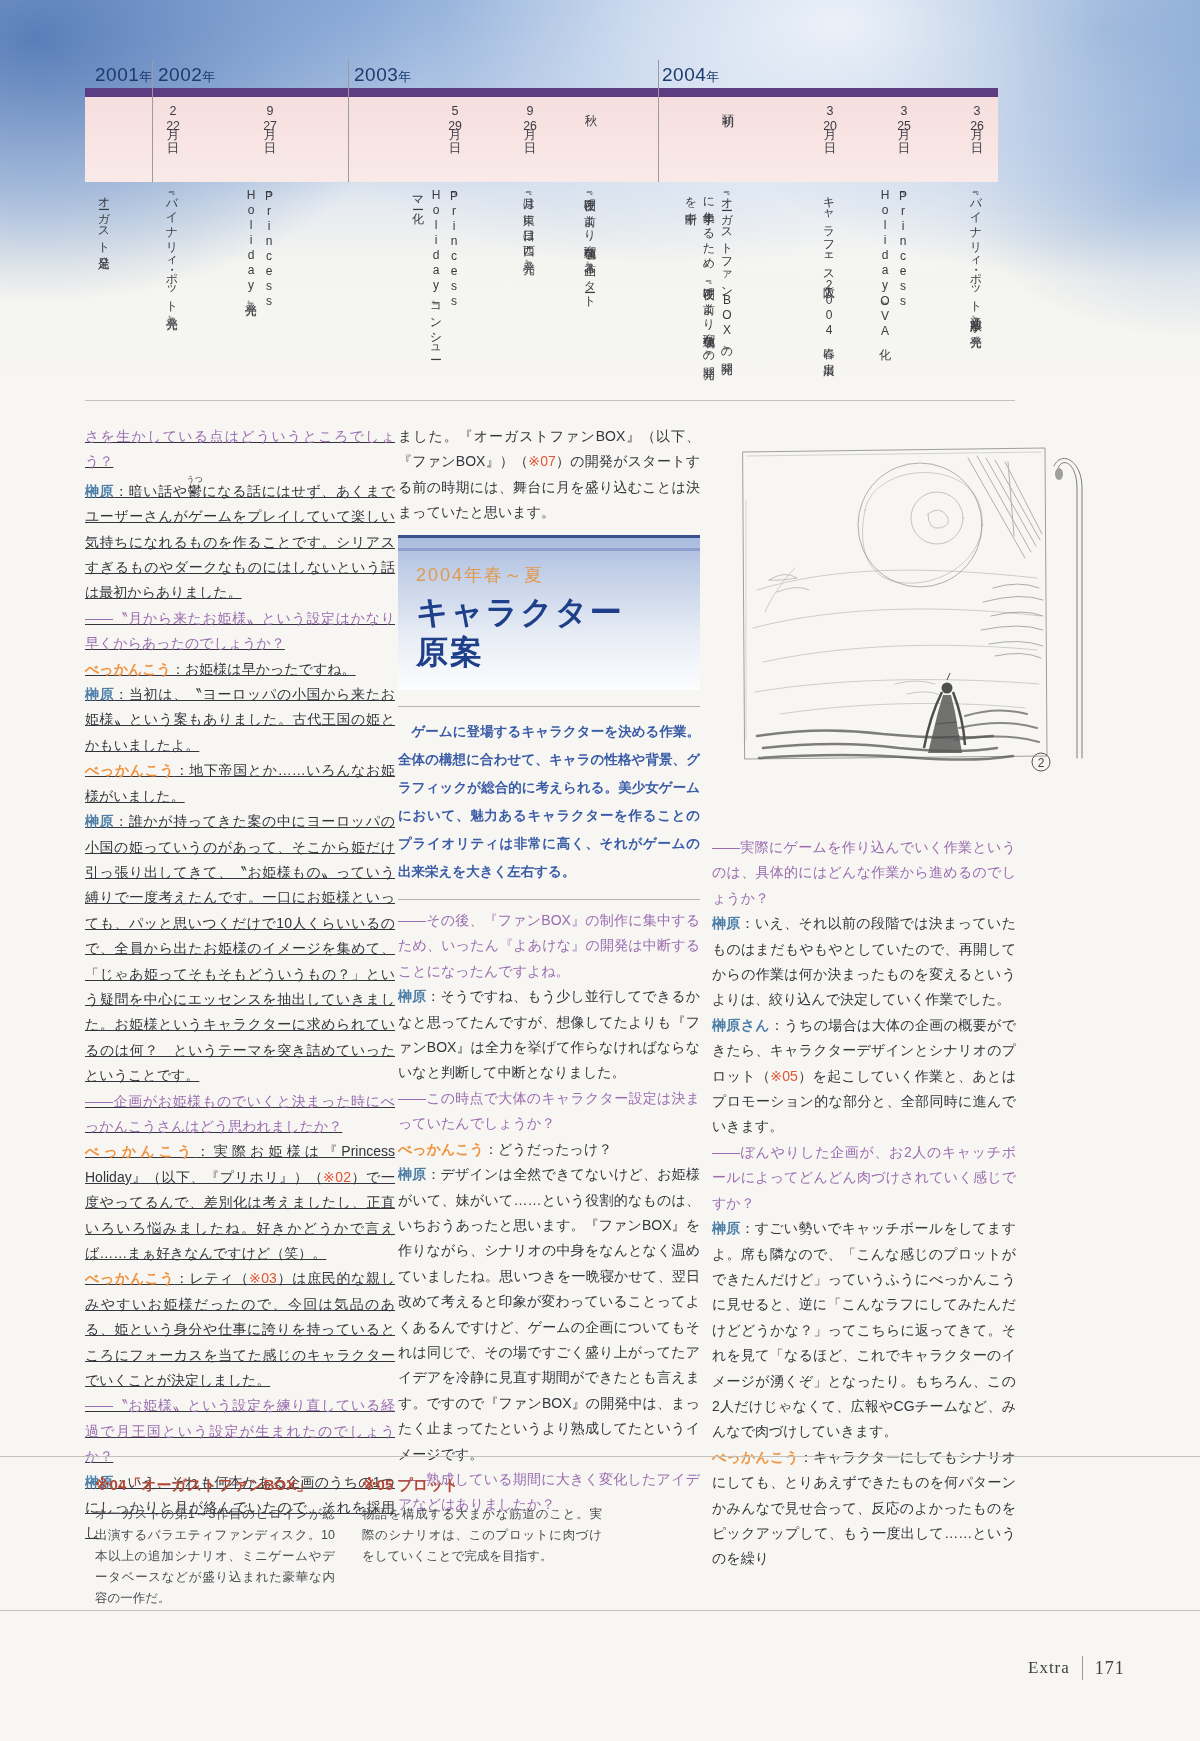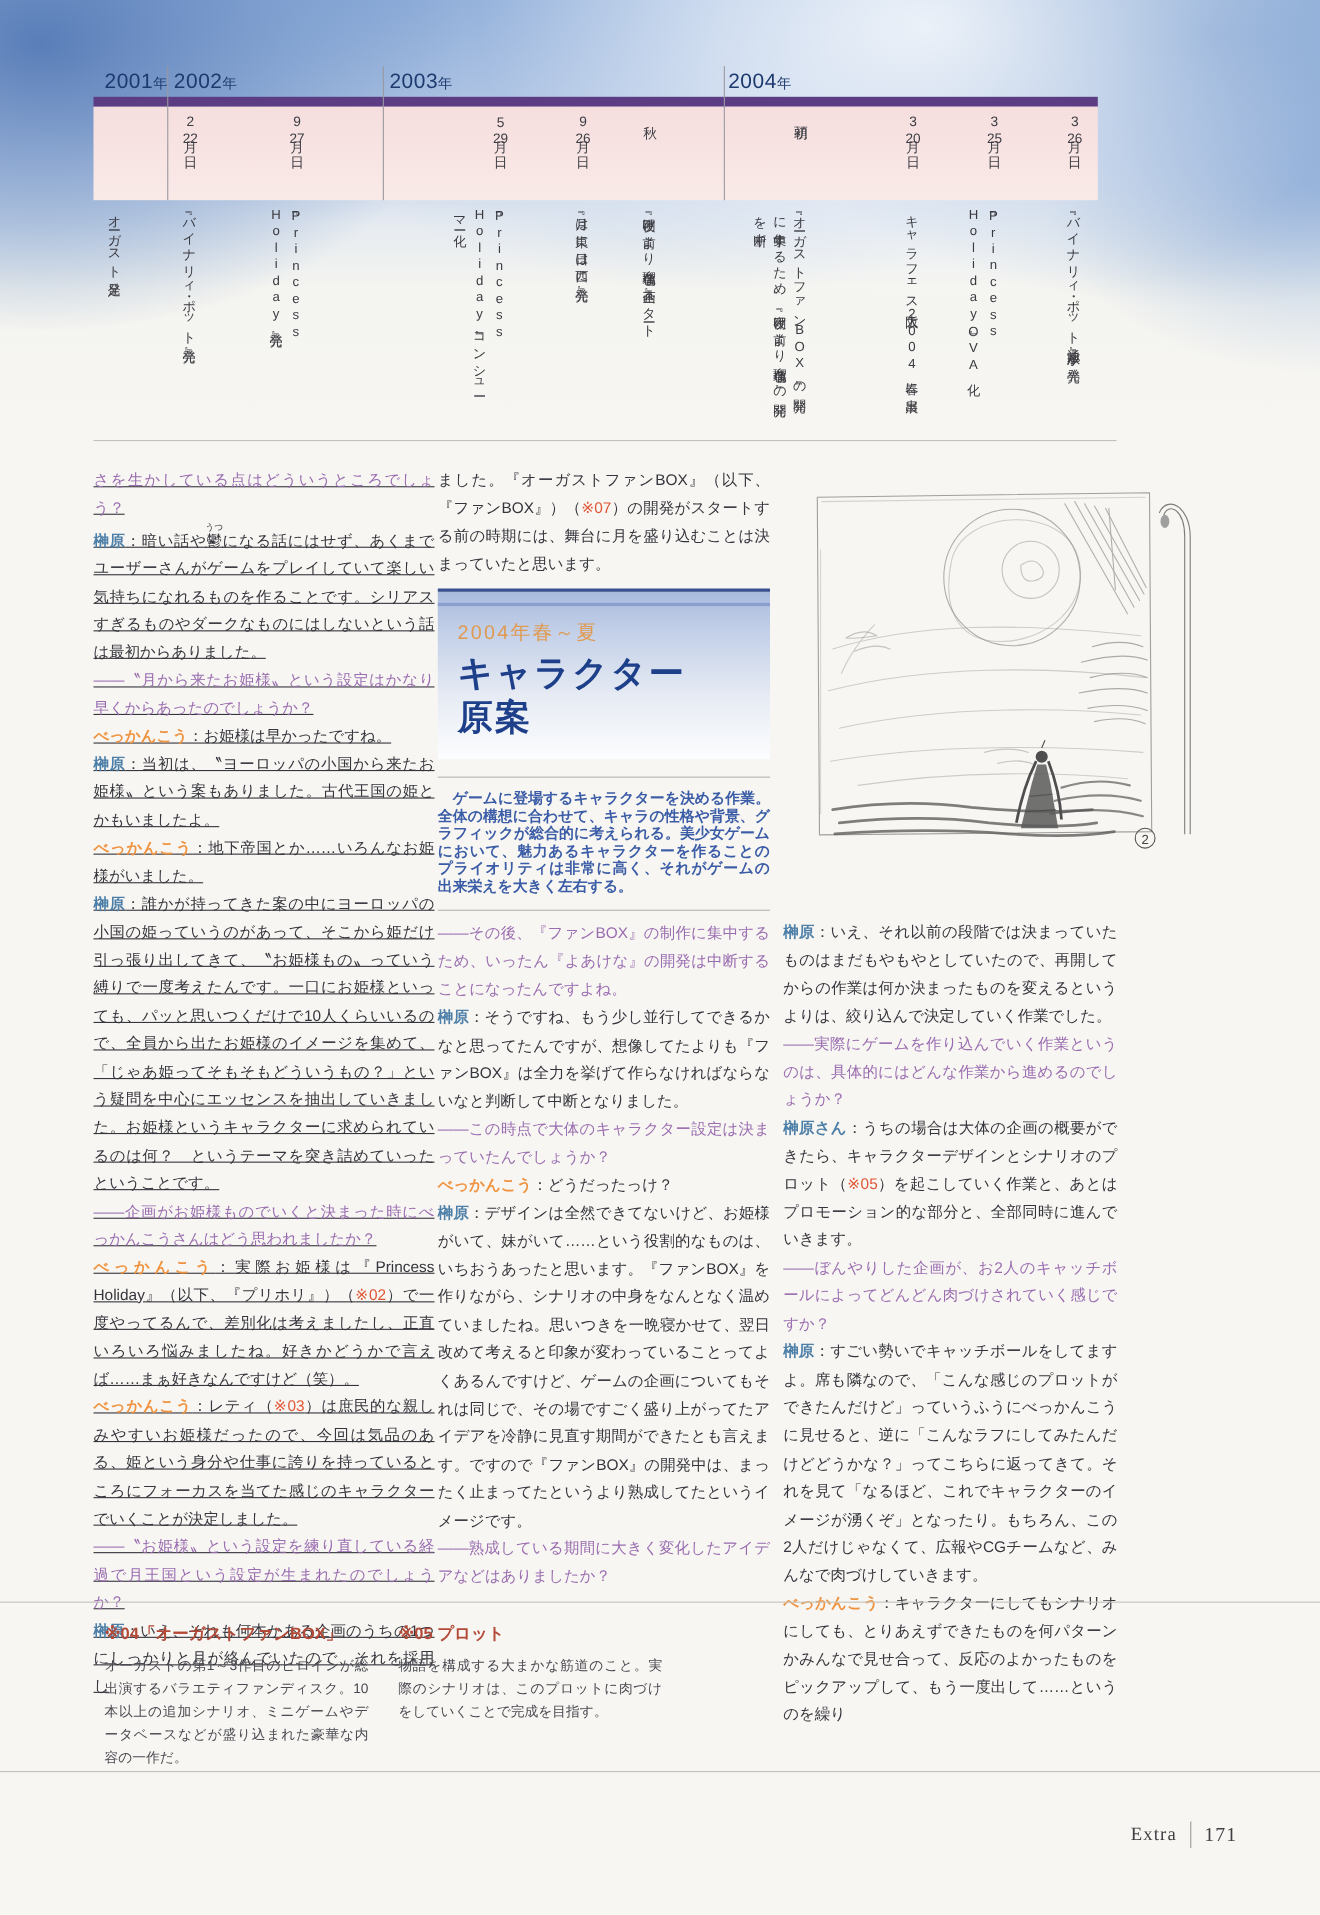--- a/index.html
+++ b/index.html
@@ -56,21 +56,21 @@
     margin:9px 0 0 0; padding:10px 18px 18px 18px;
     border-top:3px solid #3a5190;
     background:linear-gradient(180deg,#a9bbdd 0%, #c3d0e8 24%, #e6ebf4 62%, #fcfdfe 100%);
   }
   .section-box::before { content:""; display:block; height:3px; background:#8ba0cc; margin:0 -18px 12px -18px; }
   .period { font-size:18px; letter-spacing:2px; color:var(--section_period_orange,#e09a50); margin-bottom:4px; }
   .sec-title { font-family:"Liberation Serif","DejaVu Serif",serif; font-size:32px; line-height:1.25;
                letter-spacing:2px; font-weight:600; color:var(--section_title_blue,#1e3f8a); }
   .desc { margin-top:16px; margin-bottom:8px; padding:11px 0 13px 0;
           border-top:1px solid #b5b5b0; border-bottom:1px solid #b5b5b0;
-          color:var(--description_blue,#3b5ca6); font-weight:700; font-size:13.5px; line-height:16px;
+          color:var(--description_blue,#3b5ca6); font-weight:700; font-size:13.5px; line-height:28px;
           text-indent:1em; text-align:justify; }
 
   
   .sketch { position:absolute; left:725px; top:440px; width:375px; height:335px; }
 
   
   .footnotes { position:absolute; left:95px; top:1476px; display:flex; gap:27px; }
   .fn { width:240px; }
   .fn-title { font-size:15px; font-weight:700; color:var(--footnote_title_brick,#b34a38); margin-bottom:9px; }
   .fn-body  { font-size:12.5px; line-height:21px; color:#4a4a52; text-align:justify; }
@@ -228,22 +228,22 @@
       <path d="M211 284 L232 282 M207 298 L235 296" stroke="#3f3f3f" opacity=".6" fill="none"></path>
     </g>
 
     <g>
       <circle cx="316" cy="322" r="9" stroke="#555" fill="none"></circle>
       <text x="316" y="327" text-anchor="middle" font-size="12" fill="#444">2</text>
     </g>
   </svg>
 
   <div class="col col3">
+      <p class="para q">――実際にゲームを作り込んでいく作業というのは、具体的にはどんな作業から進めるのでしょうか？</p>
       <p class="para a"><span class="speaker sakakibara">榊原</span>：いえ、それ以前の段階では決まっていたものはまだもやもやとしていたので、再開してからの作業は何か決まったものを変えるというよりは、絞り込んで決定していく作業でした。</p>
-      <p class="para q">――実際にゲームを作り込んでいく作業というのは、具体的にはどんな作業から進めるのでしょうか？</p>
       <p class="para a"><span class="speaker sakakibara">榊原さん</span>：うちの場合は大体の企画の概要ができたら、キャラクターデザインとシナリオのプロット（<span class="ref">※05</span>）を起こしていく作業と、あとはプロモーション的な部分と、全部同時に進んでいきます。</p>
       <p class="para q">――ぼんやりした企画が、お2人のキャッチボールによってどんどん肉づけされていく感じですか？</p>
       <p class="para a"><span class="speaker sakakibara">榊原</span>：すごい勢いでキャッチボールをしてますよ。席も隣なので、「こんな感じのプロットができたんだけど」っていうふうにべっかんこうに見せると、逆に「こんなラフにしてみたんだけどどうかな？」ってこちらに返ってきて。それを見て「なるほど、これでキャラクターのイメージが湧くぞ」となったり。もちろん、この2人だけじゃなくて、広報やCGチームなど、みんなで肉づけしていきます。</p>
       <p class="para a"><span class="speaker bekkankou">べっかんこう</span>：キャラクターにしてもシナリオにしても、とりあえずできたものを何パターンかみんなで見せ合って、反応のよかったものをピックアップして、もう一度出して……というのを繰り</p>
     </div>
 
   <div class="rule rule-fn-top"></div>
 
   <div class="footnotes">
     <div class="fn">

